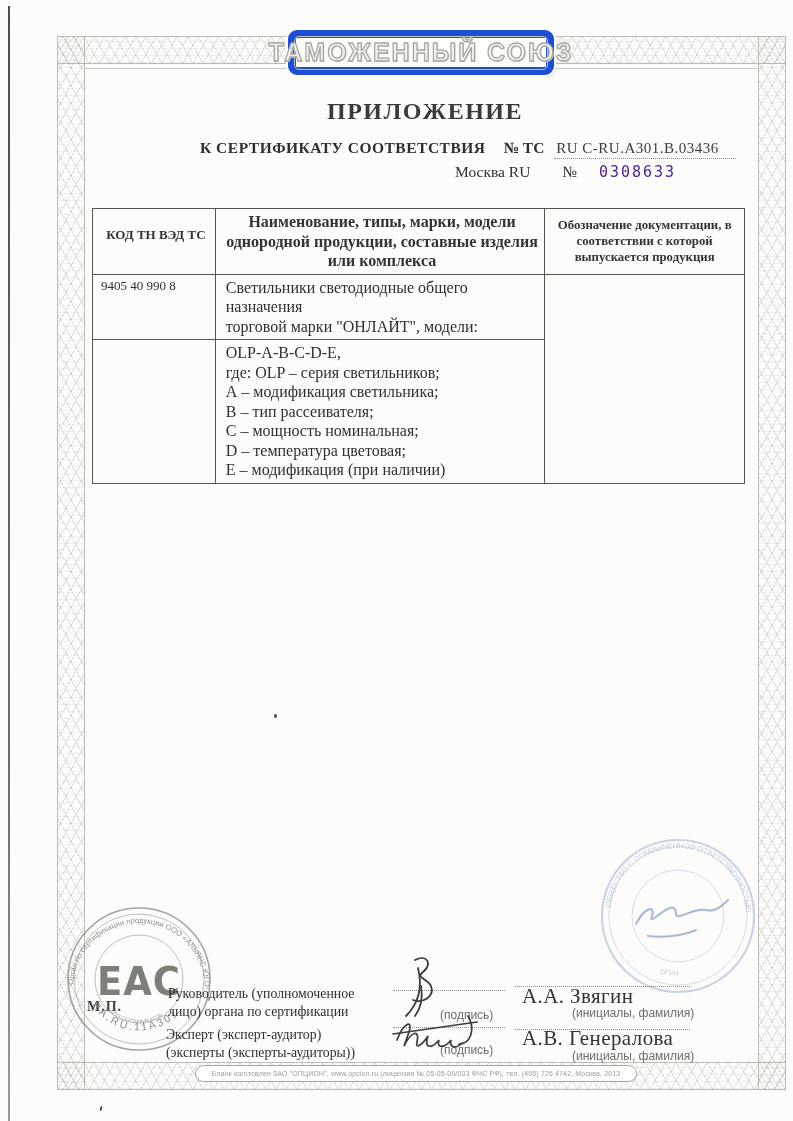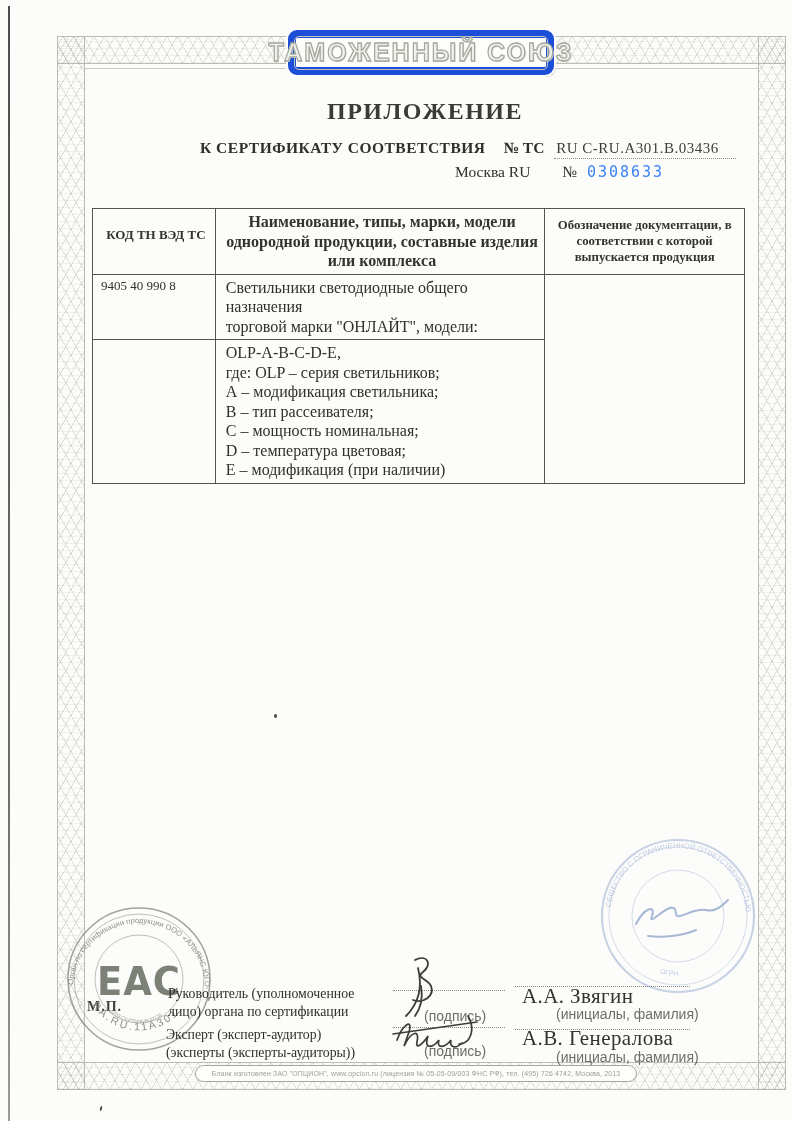--- a/index.html
+++ b/index.html
@@ -49,39 +49,39 @@
     font-size:24px; font-weight:bold; letter-spacing:1.5px; color:#3a3a36;
   }
   .cert-line { position:absolute; left:200px; top:139px; font-size:15.5px; white-space:nowrap; }
   .cert-line .lbl { font-weight:bold; letter-spacing:.5px; }
   .cert-line .no-lbl { font-weight:bold; margin-left:14px; }
   .cert-no { display:inline-block; min-width:182px; margin-left:6px; padding:0 4px 1px 2px;
     border-bottom:1.5px dotted #8e8e88; font-size:15px; color:#3c3c38; letter-spacing:.5px; }
   .series-line { position:absolute; left:455px; top:163px; font-size:15.5px; white-space:nowrap; }
   .series-line .num {
     font-family:"DejaVu Sans Mono", monospace; font-size:15px; letter-spacing:2px;
-    color:#3b82f6; margin-left:6px;
+    color:#4c1d95; margin-left:18px;
   }
   .series-line .no-sign { margin-left:28px; }
 
   
   .tbl { position:absolute; left:92px; top:208px; width:653px; border-collapse:collapse; }
   .tbl td { border:1px solid #55554e; vertical-align:top; }
   .tbl .hdr { text-align:center; font-weight:bold; font-size:12.8px; line-height:1.28;
     padding:6px 6px; height:50px; vertical-align:middle; color:#333330; }
   .tbl .c1 { width:123px; font-size:13px; padding:3px 4px 14px 8px; }
   .tbl .c2 { width:330px; font-size:16px; padding:3px 6px 3px 10px; line-height:1.22; }
   .tbl .c3 { width:200px; }
   .tbl .body-line { display:block; }
 
   
   .sig-label { position:absolute; font-size:13.8px; line-height:1.3; color:#2e2e2a; }
   .dotline { position:absolute; border-bottom:1.5px dotted #8a8a84; }
-  .under-note { position:absolute; font-size:14px; color:#6e6e68;
-    font-family:"Liberation Sans", sans-serif; }
+  .under-note { position:absolute; font-size:12px; color:#6e6e68;
+    font-family:"Liberation Sans", sans-serif;margin-left:16px; }
   .sig-name { position:absolute; font-size:21px; color:#33332f; letter-spacing:.4px; }
   .mp { position:absolute; left:87px; top:999px; font-size:14px; font-weight:bold;
     letter-spacing:1px; color:#44443f; }
 
   
   .stamp { position:absolute; pointer-events:none; }
 
   
   .foot-capsule {
     position:absolute; left:195px; top:1065px; width:442px; height:17px;

